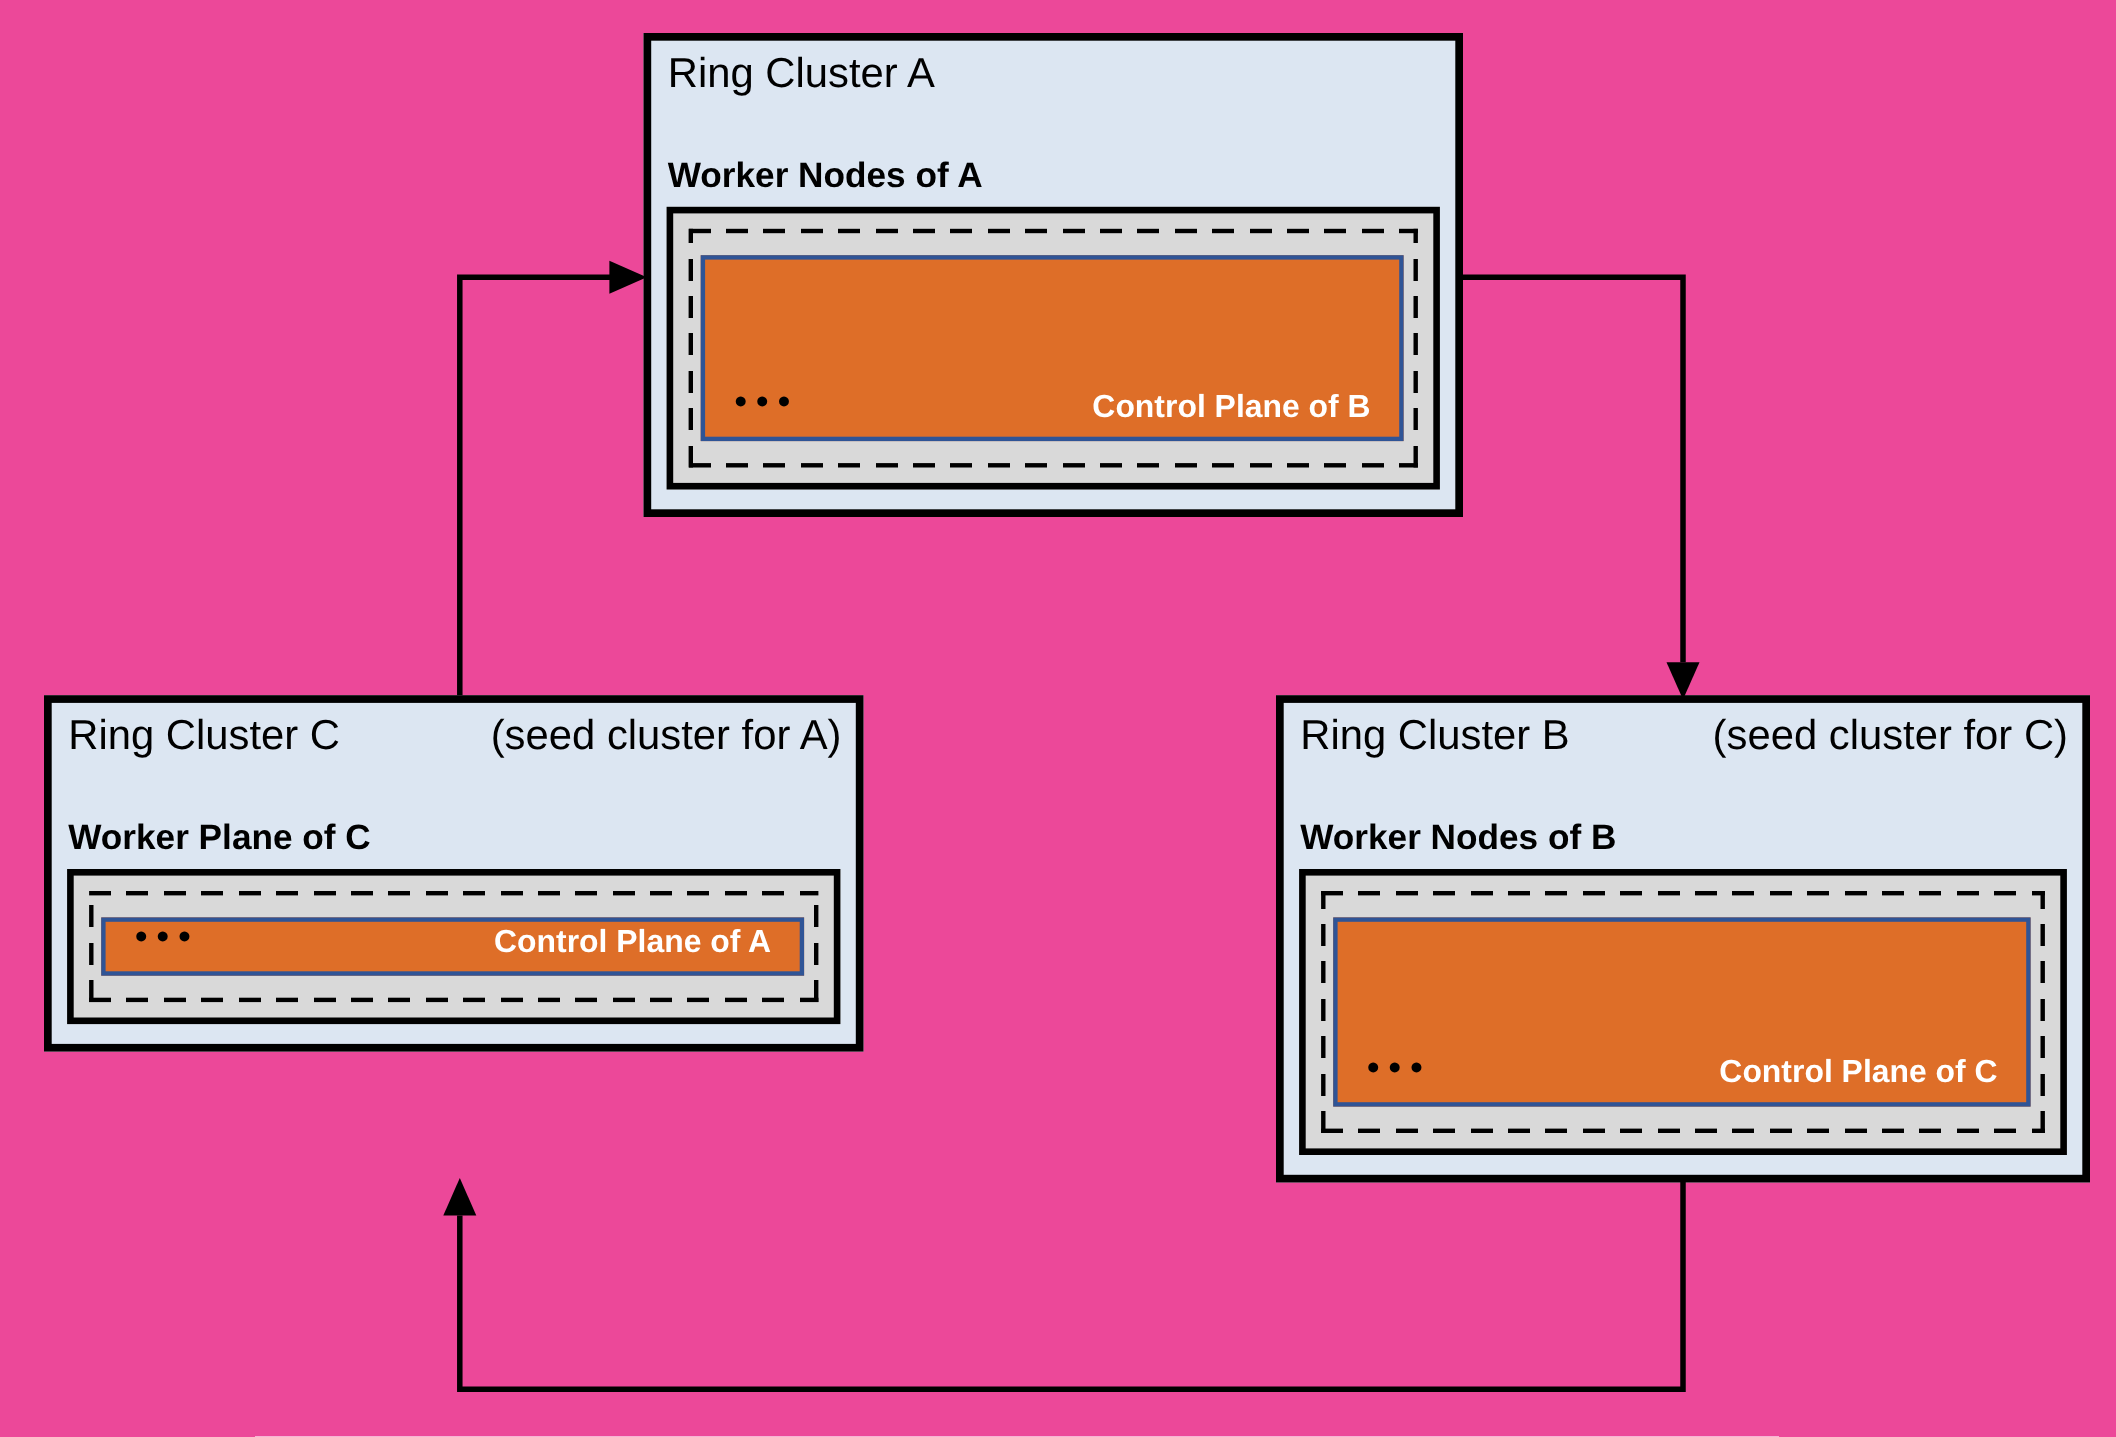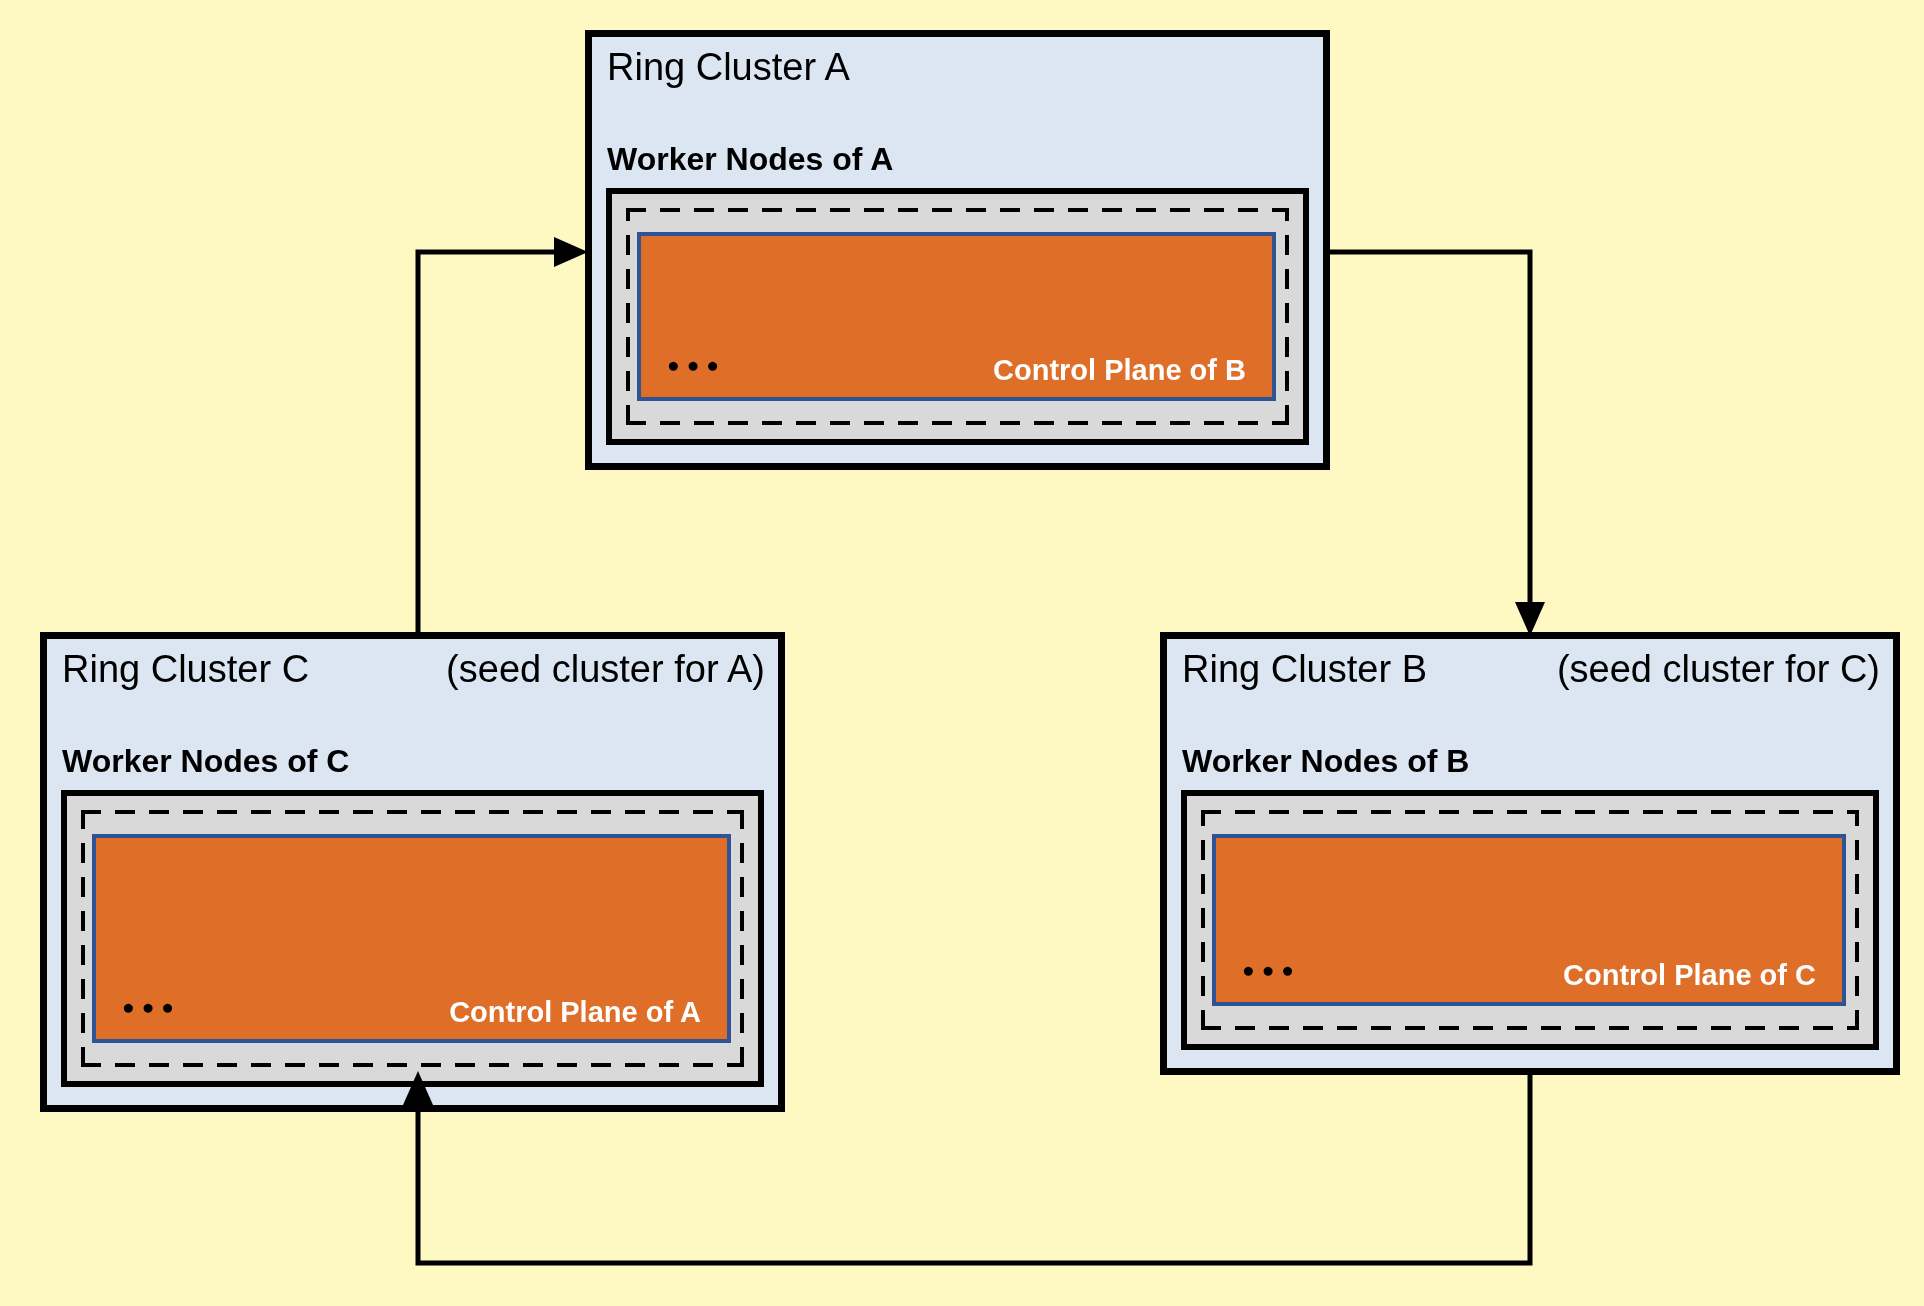--- a/index.html
+++ b/index.html
@@ -1,33 +1,33 @@
 <!DOCTYPE html>
 <html style="--cluster-fill: #dce6f2; --node-fill: #d9d9d9; --cp-fill: #de6e28; --cp-border: #2f5496; --line: #000000;"><head>
 <meta charset="utf-8">
 <style>
   html,body { margin:0; padding:0; background:#ffffff; }
   .canvas {
     position:relative;
     width:1924px; height:1306px;
-    background:#fef9c3;
+    background:#ec4899;
     font-family:"Liberation Sans", sans-serif;
     overflow:hidden;
   }
 
   
   .cluster {
     position:absolute;
     background:var(--cluster-fill,#dce6f2);
     border:7px solid #000;
     box-sizing:border-box;
   }
   .cluster-a { left:585px;  top:30px;  width:745px; height:440px; }
   .cluster-b { left:1160px; top:632px; width:740px; height:443px; }
-  .cluster-c { left:40px;   top:632px; width:745px; height:480px; }
+  .cluster-c { left:40px;   top:632px; width:745px; height:324px; }
 
   .cluster-title {
     position:absolute; left:15px; right:13px; top:6px;
     display:flex; justify-content:space-between; align-items:baseline;
     font-size:38px; line-height:1.3; color:#000; white-space:nowrap;
   }
   .worker-label {
     position:absolute; left:15px; top:104px;
     font-size:32px; font-weight:bold; color:#000;
   }
@@ -107,21 +107,21 @@
         </div>
       </div>
     </div>
   </div>
 
   <div class="cluster cluster-c">
     <div class="cluster-title">
       <span>Ring Cluster C</span>
       <span>(seed cluster for A)</span>
     </div>
-    <div class="worker-label">Worker Nodes of C</div>
+    <div class="worker-label">Worker Plane of C</div>
     <div class="node-box">
       <div class="dashed-box">
         <div class="control-plane">
           <span class="dots">●●●</span>
           <span class="cp-label">Control Plane of A</span>
         </div>
       </div>
     </div>
   </div>
 

